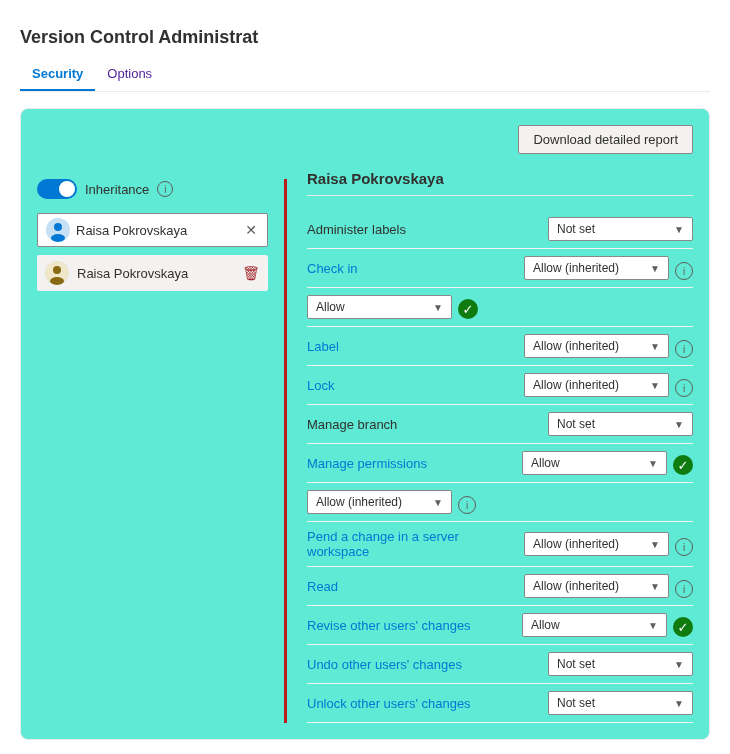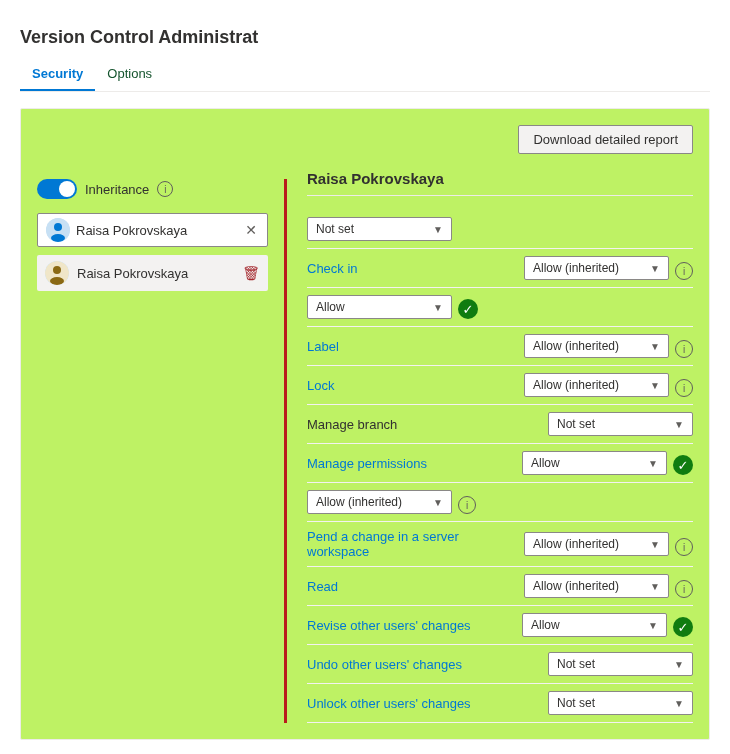--- a/index.html
+++ b/index.html
@@ -3,24 +3,24 @@
   <meta charset="utf-8">
   <style>
     * { box-sizing: border-box; margin: 0; padding: 0; }
     body { font-family: "Segoe UI", Arial, sans-serif; font-size: 13px; background: #f3f2f1; color: #323130; }
 
     .page-container { background: #fff; width: 730px; min-height: 754px; padding: 27px 20px; }
 
     .page-title { font-size: 18px; font-weight: 600; color: #323130; margin-bottom: 10px; }
 
     .tabs { display: flex; gap: 0; border-bottom: 1px solid #edebe9; margin-bottom: 16px; }
-    .tab { padding: 8px 12px; cursor: pointer; font-size: 13px; color: #14532d; border-bottom: 2px solid transparent; }
+    .tab { padding: 8px 12px; cursor: pointer; font-size: 13px; color: #4c1d95; border-bottom: 2px solid transparent; }
     .tab.active { color: #0078d4; border-bottom: 2px solid #0078d4; font-weight: 700; }
 
-    .main-card { background: #bef264; border: 1px solid #edebe9; border-radius: 2px; padding: 16px; }
+    .main-card { background: #5eead4; border: 1px solid #edebe9; border-radius: 8px; padding: 16px; }
 
     .toolbar { display: flex; justify-content: flex-end; margin-bottom: 16px; }
     .download-btn { background: #f3f2f1; border: 1px solid #8a8886; padding: 6px 14px; font-size: 13px; cursor: pointer; border-radius: 2px; color: #323130; }
 
     .content-area { display: flex; gap: 0; }
 
     
     .left-panel { width: 250px; min-width: 250px; border-right: 3px solid #b91c1c; padding-right: 16px; margin-top: 9px; }
 
     .inheritance-row { display: flex; align-items: center; gap: 8px; margin-bottom: 14px; }
@@ -112,20 +112,21 @@
           <span class="user-list-name">Raisa Pokrovskaya</span>
           <span class="trash-icon">🗑</span>
         </div>
       </div>
 
       <div class="right-panel">
         <div class="right-panel-title">Raisa Pokrovskaya</div>
 
         <div class="permissions-table" id="perms-container">
         <div class="perm-row">
+              <span class="perm-name black">Administer labels</span>
               <div class="perm-control">
                 <div class="dropdown">
                   <span>Not set</span>
                   <span class="chevron">▼</span>
                 </div>
               </div>
             </div>
             <div class="perm-row">
               <span class="perm-name">Check in</span>
               <div class="perm-control">

